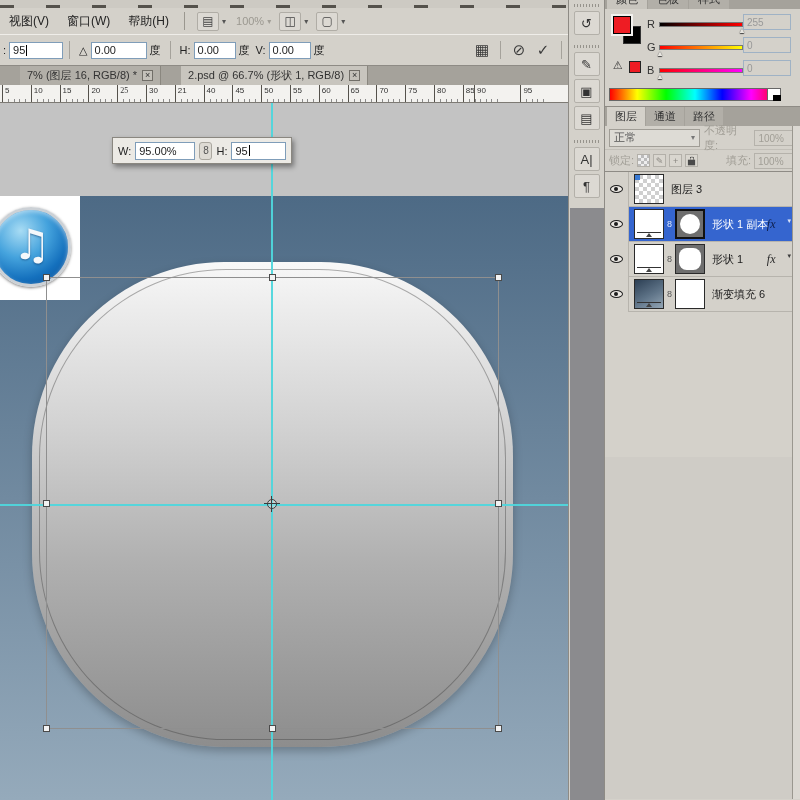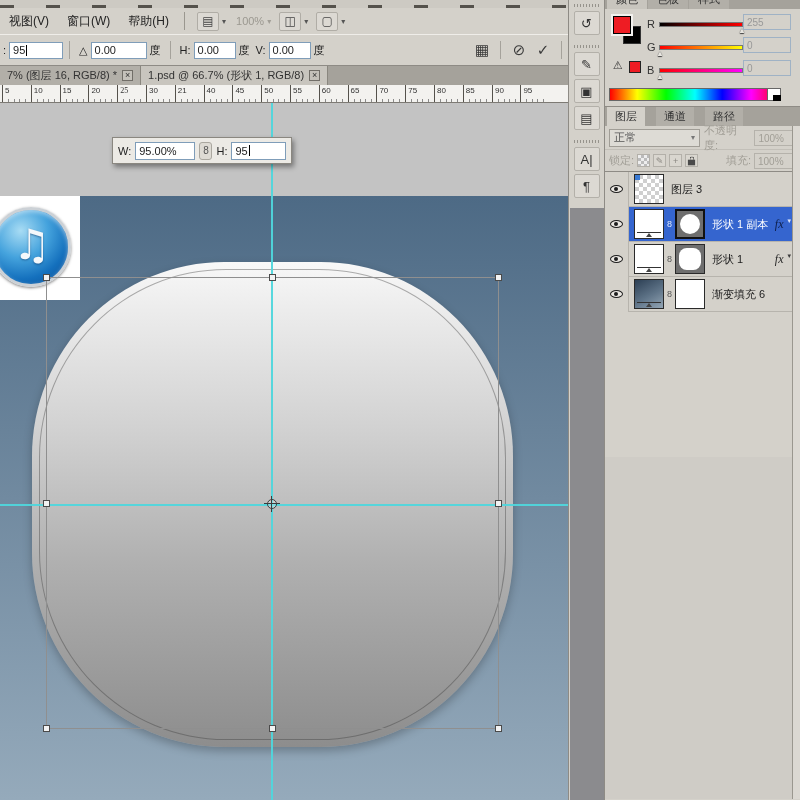--- a/index.html
+++ b/index.html
@@ -20,21 +20,21 @@
 
   .optionsbar { position:absolute; left:0; top:34px; width:568px; height:32px; background:#d4d1ca; border-top:1px solid #efede9; border-bottom:1px solid #8e8b85; display:flex; align-items:center; }
   .numbox { background:#fff; border:1px solid #7f9db9; height:17px; font-size:11px; padding:1px 3px; display:inline-flex; align-items:center; }
   .caret { display:inline-block; width:1px; height:11px; background:#000; margin-left:1px; }
   .ob-label { margin:0 3px; font-size:11px; }
   .ob-sep { width:1px; height:18px; background:#a5a29b; margin:0 6px; }
   .ob-btn { display:inline-flex; align-items:center; justify-content:center; width:24px; height:22px; font-size:15px; color:#3a3a3a; }
   .spacer { flex:1; }
 
   .tabbar { position:absolute; left:0; top:66px; width:568px; height:19px; background:#a5a29b; display:flex; }
-  .tab { display:flex; align-items:center; gap:5px; padding:0 7px; font-size:11px; background:#b2afa8; border-right:1px solid #8a877f; color:#333; white-space:nowrap; }
+  .tab { display:flex; align-items:center; gap:5px; padding:0 7px; font-size:11px; background:#b2afa8; border-right:1px solid #8a877f; color:#333; white-space:nowrap;margin-left:20px; }
   .tab.active { background:#c8c5be; }
   .tab .closebox { width:11px; height:11px; border:1px solid #716e68; background:#c4c1ba; font-size:9px; line-height:9px; text-align:center; color:#333; }
 
   .ruler { position:absolute; left:0; top:85px; width:568px; height:18px; background:#f3f2ef; border-bottom:1px solid #7d7a74; overflow:hidden; }
   .rcell { position:absolute; top:0; width:29px; height:18px; border-left:1px solid #55524c;
      background:repeating-linear-gradient(90deg,transparent 0 4.8px,#8a8a8a 4.8px 5.8px) bottom/100% 4px no-repeat; }
   .rcell span { position:absolute; left:2px; top:1px; font-size:8px; color:#333; }
 
   .canvas { position:absolute; left:0; top:103px; width:568px; height:697px; background:#c3c3c3; overflow:hidden; }
   .doc-blue { position:absolute; left:0; top:93px; width:568px; height:604px; }
@@ -88,21 +88,21 @@
   .tri.right { right:-4px; } .tri.left { left:-4px; }
   .cval { position:absolute; left:138px; width:48px; height:16px; border:1px solid #9fb2c5; color:#999; font-size:10px; padding:2px 3px; background:#d4d1ca; }
   .gamut { position:absolute; left:8px; top:59px; font-size:11px; color:#333; }
   .gamut-sw { position:absolute; left:24px; top:61px; width:12px; height:12px; background:#ee1c23; border:1px solid #222; }
   .spectrum { position:absolute; left:4px; top:88px; width:172px; height:13px; border:1px solid #666;
      background:linear-gradient(90deg,#f00 0%,#ff0 16%,#0f0 33%,#0ff 50%,#00f 66%,#f0f 83%,#f00 100%); }
   .spec-white { position:absolute; right:-1px; top:-1px; width:14px; height:13px; background:#fff; border:1px solid #666; }
   .spec-black { position:absolute; right:-1px; bottom:-1px; width:8px; height:6px; background:#000; }
 
   .layerspanel { position:relative; height:692px; }
-  .lp-tabs { height:19px; background:#a5a29b; display:flex; gap:11px; padding-left:2px; }
+  .lp-tabs { height:19px; background:#a5a29b; display:flex; gap:1px; padding-left:2px; }
   .lp-tabs span { padding:0 8px; line-height:18px; font-size:11px; background:#b2afa8; color:#333; }
   .lp-tabs span.active { background:#d4d1ca; }
   .blendrow { height:24px; display:flex; align-items:center; padding:0 4px; gap:4px; border-bottom:1px solid #c2bfb8;}
   .blendbox { width:92px; height:18px; background:#dddbd5; border:1px solid #a09d96; display:flex; align-items:center; justify-content:space-between; padding:0 4px; color:#555; }
   .blendbox .arr { font-size:8px; color:#777; }
   .dim { color:#a19e96; }
   .minibox { height:16px; border:1px solid #b5b2ab; color:#a19e96; padding:2px 3px; font-size:10px; width:42px; }
   .lockrow { height:22px; display:flex; align-items:center; padding:0 4px; gap:3px; border-bottom:1px solid #8e8b85; }
   .lockicon { width:13px; height:13px; border:1px solid #b3b0a9; display:flex; align-items:center; justify-content:center; font-size:9px; color:#8a8781; background:#d9d6cf; }
   .li-checker { background:repeating-conic-gradient(#bbb 0 25%,#eee 0 50%) 0 0/6px 6px; }
@@ -123,21 +123,21 @@
   .row-sel .linkg { color:#dce6fa; }
   .mask { margin-left:1px; background:#6e6e6e; }
   .mask.selmask { border:2px solid #111; }
   .mask i { position:absolute; background:#fff; }
   .mask.m-circle i { inset:3px; border-radius:50%; }
   .mask.m-squircle i { inset:3px; border-radius:35%; }
   .mask.m-white { background:#fff; }
   .lname { margin-left:7px; font-size:11px; color:#1c1c1c; white-space:nowrap; }
   .layer-row.selected .lname { color:#fff; }
   .lname.it { font-style:italic; }
-  .rowicons { position:absolute; right:9px; display:flex; align-items:flex-start; gap:4px; }
+  .rowicons { position:absolute; right:9px; display:flex; align-items:flex-start; gap:12px; }
   .fx { font-style:italic; font-family:"Liberation Serif",serif; font-size:12px; color:#2a2a2a; }
   .layer-row.selected .fx { color:#0e1f4a; }
   .fxarrow { font-size:7px; color:#3a3a3a; }
   .layer-row.selected .fxarrow { color:#dbe4f8; }
   .lockg { position:relative; width:9px; height:7px; background:#4a4a4a; margin-top:4px; }
   .lockg::before { content:""; position:absolute; left:1.5px; top:-4px; width:4px; height:4px; border:1.5px solid #4a4a4a; border-bottom:none; border-radius:3px 3px 0 0; }
   .lp-empty { position:absolute; left:0; right:0; top:350px; bottom:0; background:#cfccc6; }
   .lp-scroll { position:absolute; right:0; top:19px; bottom:0; width:8px; background:#dbd8d2; border-left:1px solid #9a978f; }
 </style>
 </head>
@@ -187,21 +187,21 @@
       <span class="ob-btn">✓</span>
       <span class="ob-sep"></span>
     </div>
 
     <div class="tabbar">
       <div class="tab">
         <span>7% (图层 16, RGB/8) *</span>
         <span class="closebox">×</span>
       </div>
       <div class="tab active">
-        <span>1.psd @ 66.7% (形状 1, RGB/8)</span>
+        <span>2.psd @ 66.7% (形状 1, RGB/8)</span>
         <span class="closebox">×</span>
       </div>
     </div>
 
     <div class="ruler">
         <div class="rcell" style="left: 2px;">
           <span>5</span>
         </div>
         <div class="rcell" style="left: 30.8px;">
           <span>10</span>
@@ -244,21 +244,21 @@
         </div>
         <div class="rcell" style="left: 405.2px;">
           <span>75</span>
         </div>
         <div class="rcell" style="left: 434px;">
           <span>80</span>
         </div>
         <div class="rcell" style="left: 462.8px;">
           <span>85</span>
         </div>
-        <div class="rcell" style="left: 492px;">
+        <div class="rcell" style="left: 474px;">
           <span>90</span>
         </div>
         <div class="rcell" style="left: 520.4px;">
           <span>95</span>
         </div>
       </div>
 
     <div class="canvas">
       <div class="doc-blue" style="background: linear-gradient(rgb(77, 106, 133) 0%, rgb(149, 170, 187) 100%);"></div>
       <div class="paste-white"></div>

